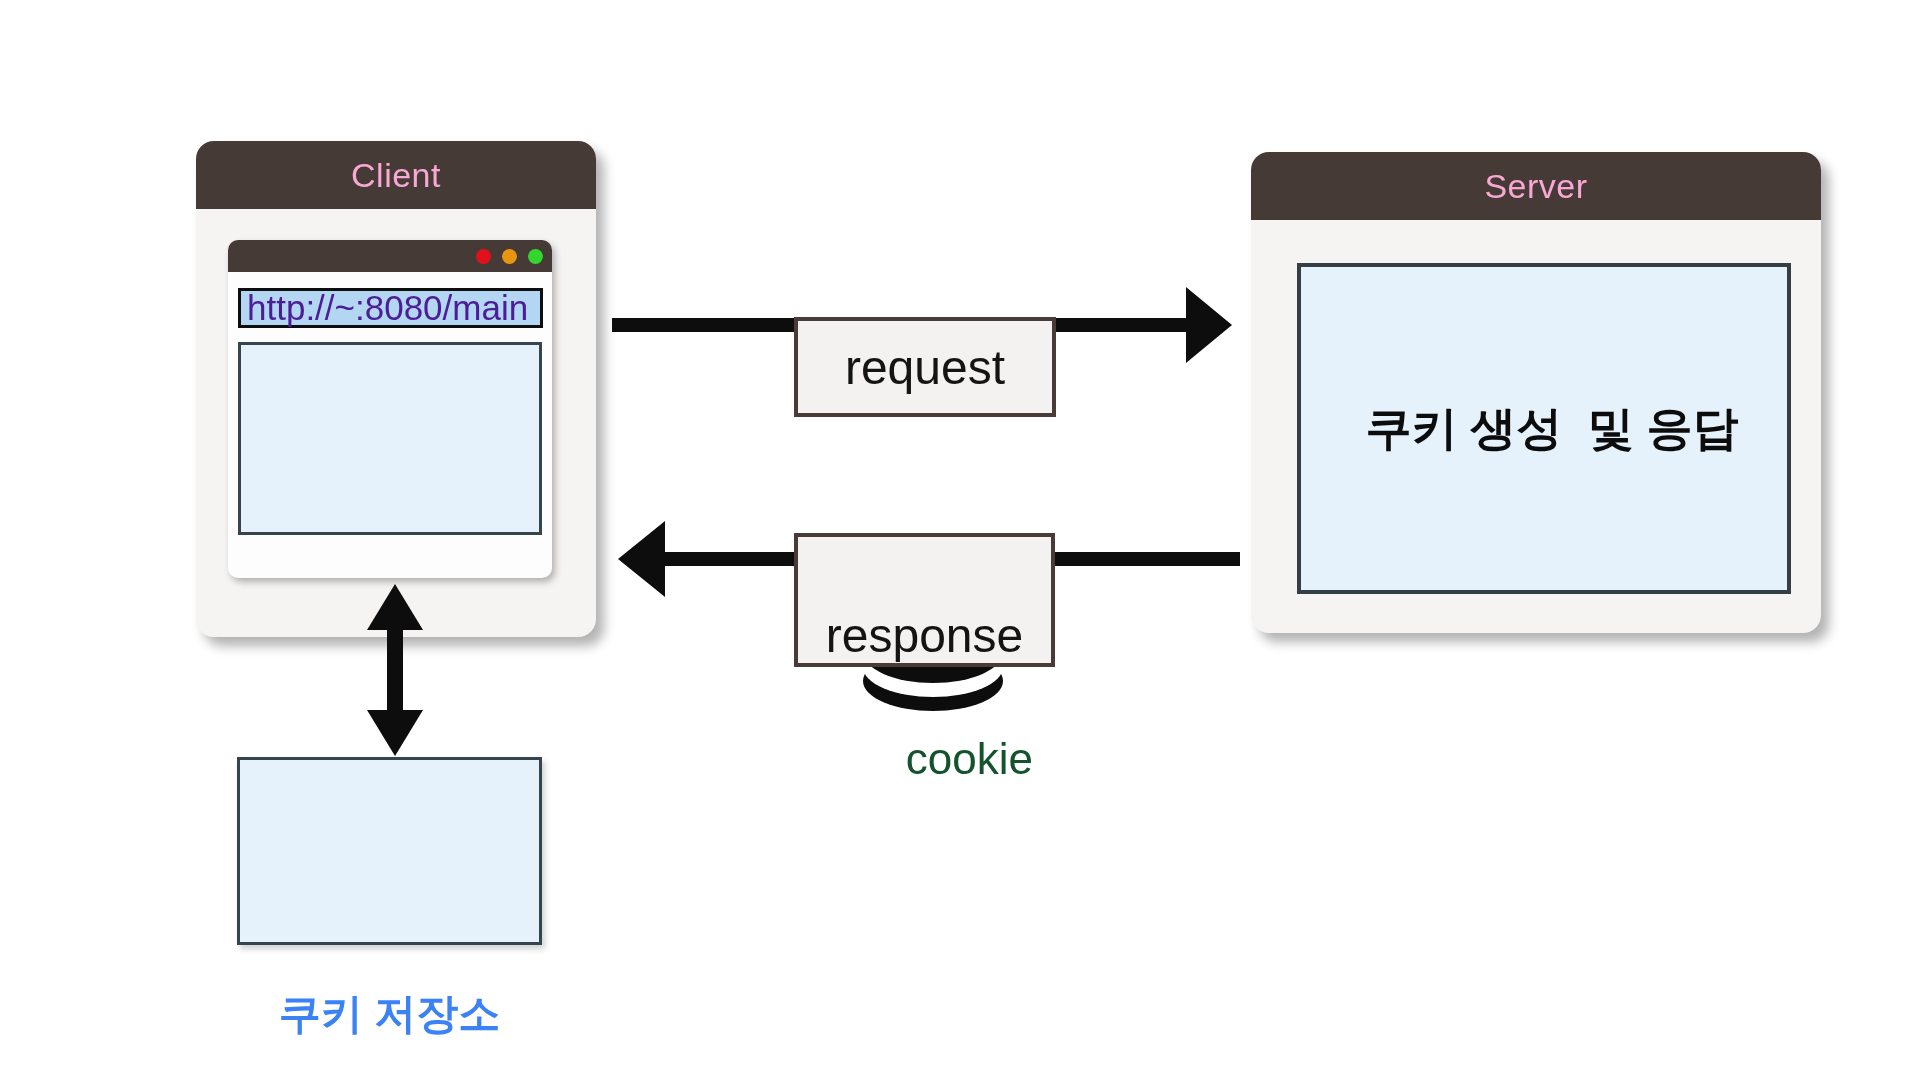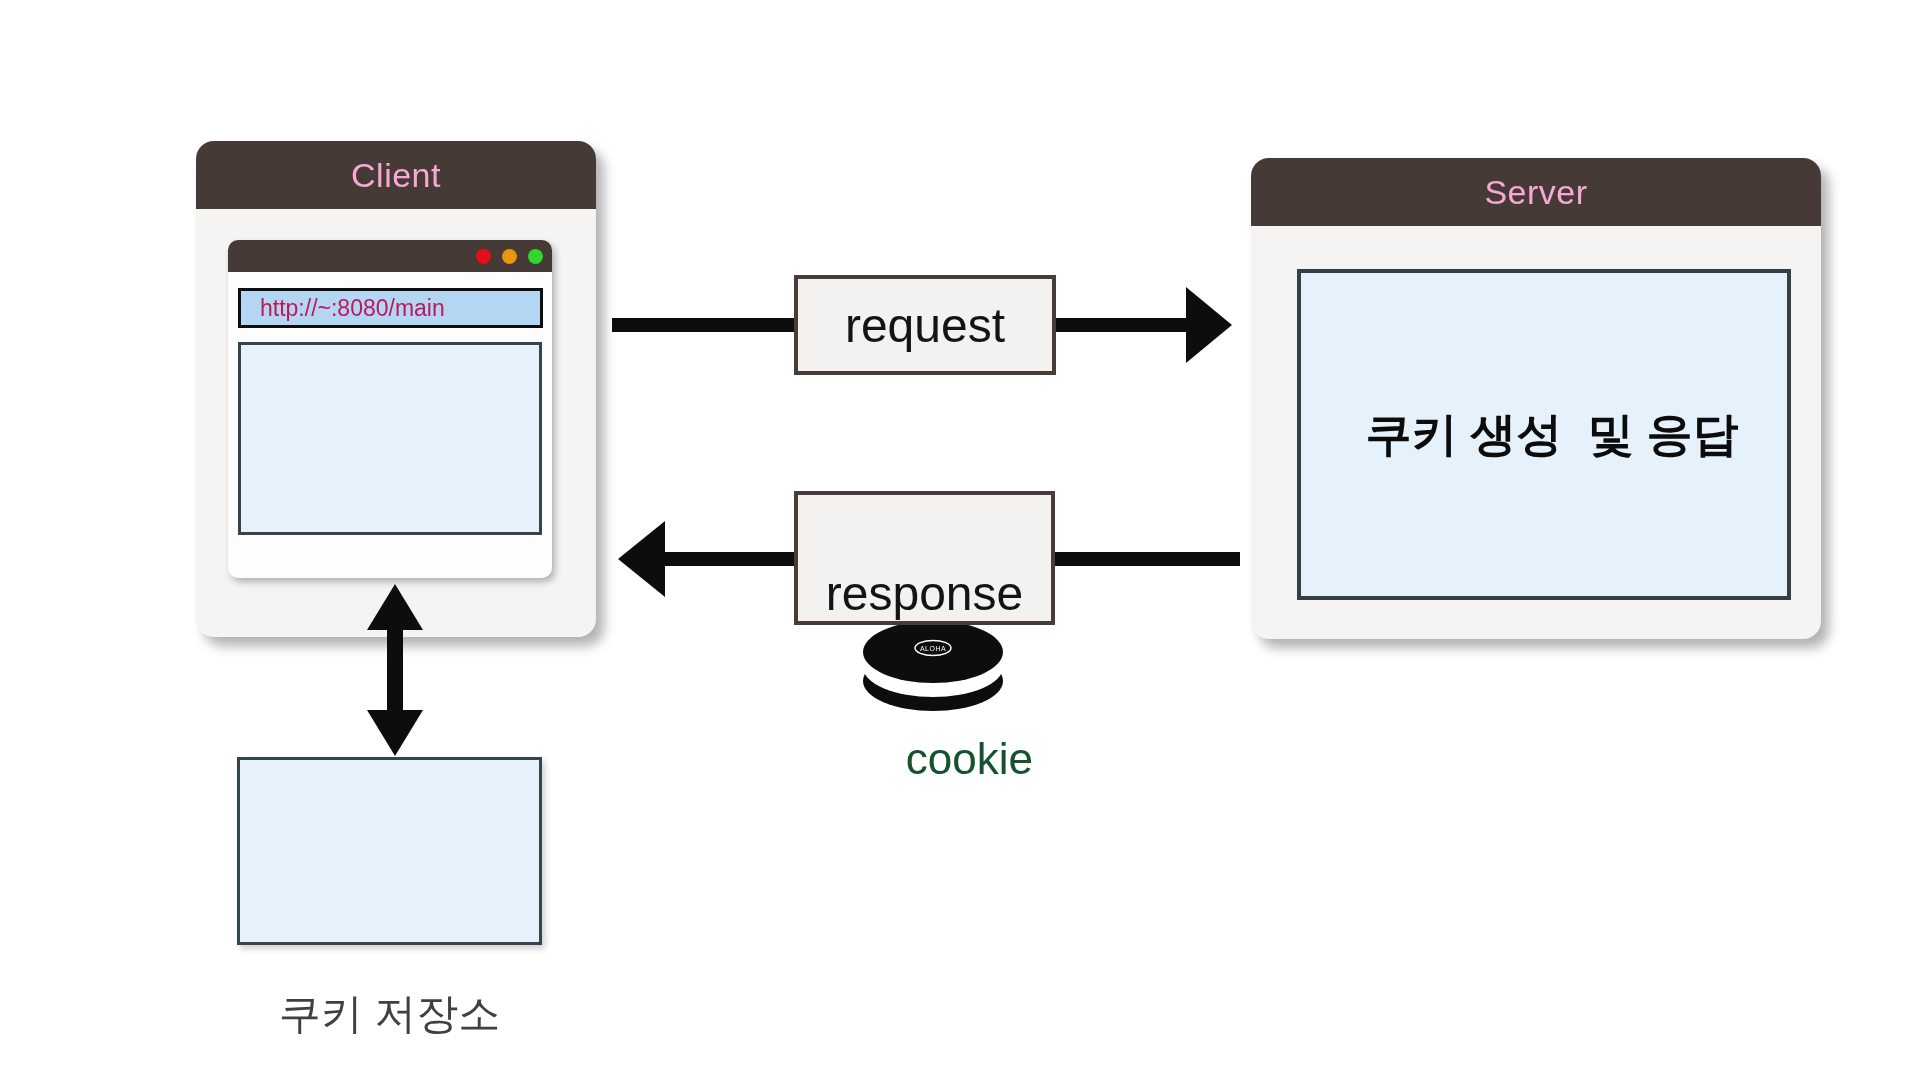--- a/index.html
+++ b/index.html
@@ -11,65 +11,65 @@
   .panel{
     position:absolute;background:#f5f4f2;border-radius:18px;
     box-shadow:8px 9px 12px rgba(0,0,0,0.30);z-index:1;
   }
   .panel-header{
     position:absolute;left:0;top:0;width:100%;height:68px;background:#463a36;
     border-radius:18px 18px 0 0;display:flex;align-items:center;justify-content:center;
   }
   .panel-title{color:#f9a8d4;font-size:34px;font-weight:500;letter-spacing:.5px;}
   .client-panel{left:196px;top:141px;width:400px;height:496px;}
-  .server-panel{left:1251px;top:158px;width:570px;height:481px;}
+  .server-panel{left:1251px;top:152px;width:570px;height:481px;}
   
   .browser{
     position:absolute;left:32px;top:99px;width:324px;height:338px;background:#fdfdfd;
     border-radius:10px;box-shadow:3px 4px 7px rgba(0,0,0,0.28);
   }
   .browser-bar{
     position:absolute;left:0;top:0;width:100%;height:32px;background:#463a36;
     border-radius:10px 10px 0 0;display:flex;align-items:center;justify-content:flex-end;
     gap:11px;padding-right:9px;box-sizing:border-box;
   }
   .dot{width:15px;height:15px;border-radius:50%;}
   .url-bar{
     position:absolute;left:10px;top:48px;width:305px;height:40px;background:#b3d6f3;
     border:3px solid #0d0d0d;box-sizing:border-box;display:flex;align-items:center;
   }
-  .url-text{font-size:23px;color:#be185d;padding-left:19px;white-space:nowrap;}
+  .url-text{font-size:35px;color:#4c1d95;padding-left:6px;white-space:nowrap;}
   .viewport{
     position:absolute;left:10px;top:102px;width:304px;height:193px;background:#e5f1fb;
     border:3px solid #36454c;box-sizing:border-box;
   }
   
   .server-body-box{
     position:absolute;left:46px;top:111px;width:494px;height:331px;background:#e5f1fb;
     border:4px solid #333f44;box-sizing:border-box;
     display:flex;align-items:center;justify-content:center;padding-left:16px;
   }
   .server-body-label{font-size:46px;font-weight:600;color:#0c0c0c;white-space:pre;}
   
   .flow-label-box{
     position:absolute;background:#f4f2f1;border:4px solid #493c38;box-sizing:border-box;
-    display:flex;align-items:center;justify-content:center;z-index:4;
+    display:flex;align-items:center;justify-content:center;z-index:4;margin-top:42px;
   }
   .flow-label-box span{font-size:48px;font-weight:500;color:#141414;}
   .request-box{left:794px;top:275px;width:262px;height:100px;}
   .response-box{left:794px;top:491px;width:261px;height:134px;align-items:flex-end;}
   
   .storage-box{
     position:absolute;left:237px;top:757px;width:305px;height:188px;background:#e5f1fb;
     border:3px solid #36454c;box-sizing:border-box;z-index:1;
     box-shadow:3px 4px 6px rgba(0,0,0,0.18);
   }
   .storage-caption{
     position:absolute;left:237px;top:986px;width:305px;text-align:center;
-    font-size:42px;font-weight:400;color:#404040;z-index:1;
+    font-size:42px;font-weight:700;color:#3b82f6;z-index:1;
   }
   
   .cookie-svg{position:absolute;left:848px;top:615px;z-index:2;}
   .cookie-caption{
     position:absolute;left:833px;top:734px;width:200px;text-align:right;
     font-size:44px;font-weight:500;color:#14532d;z-index:2;
   }
   
   .arrows{position:absolute;left:0;top:0;z-index:3;pointer-events:none;}
   .ink{fill:#0d0d0d;}

